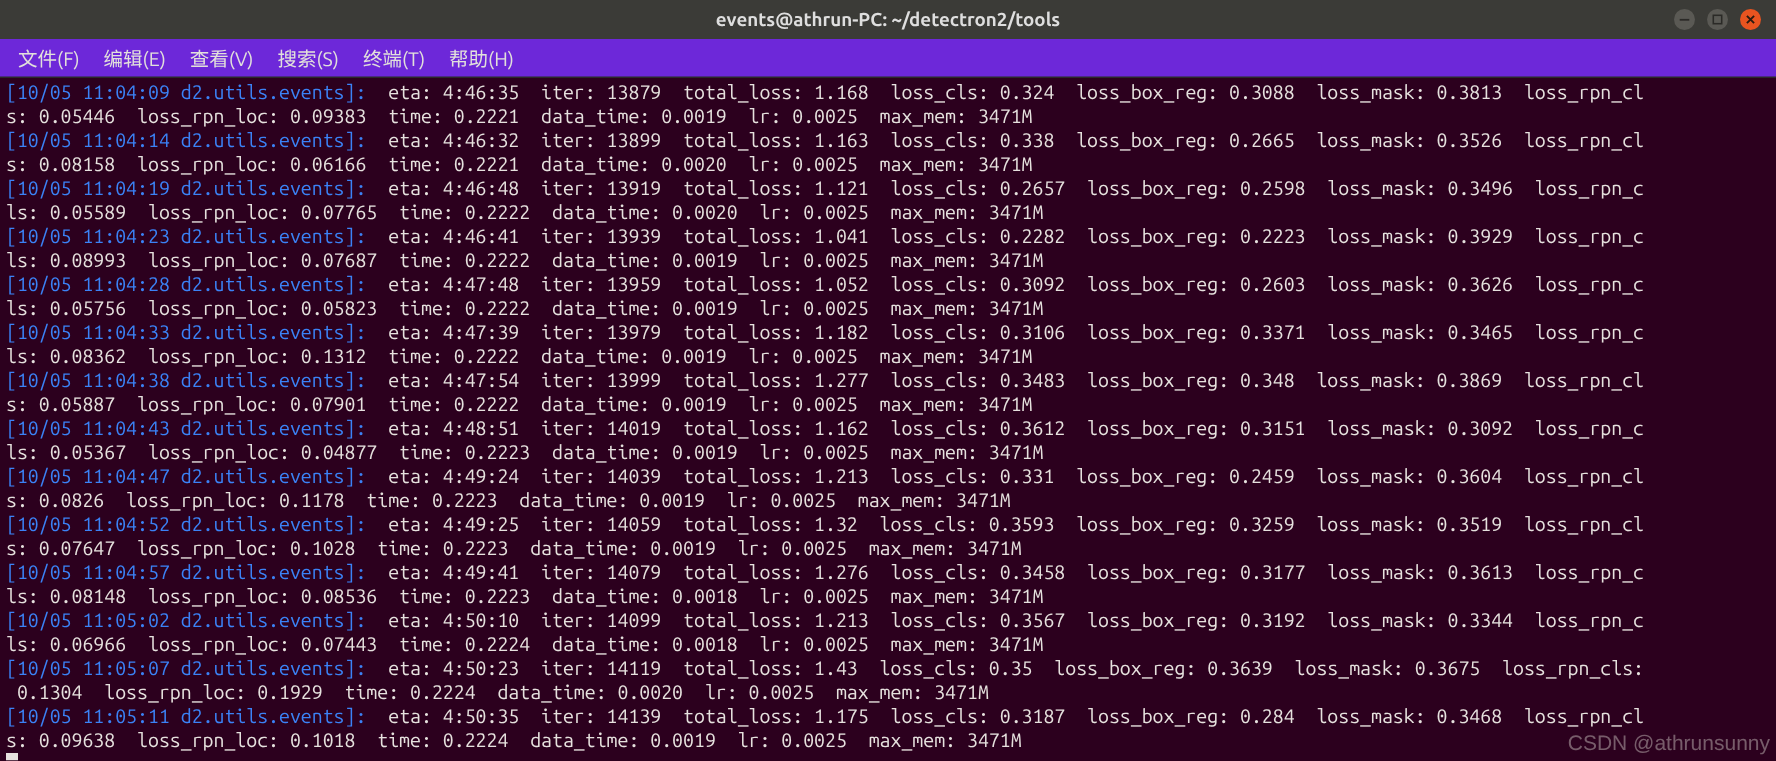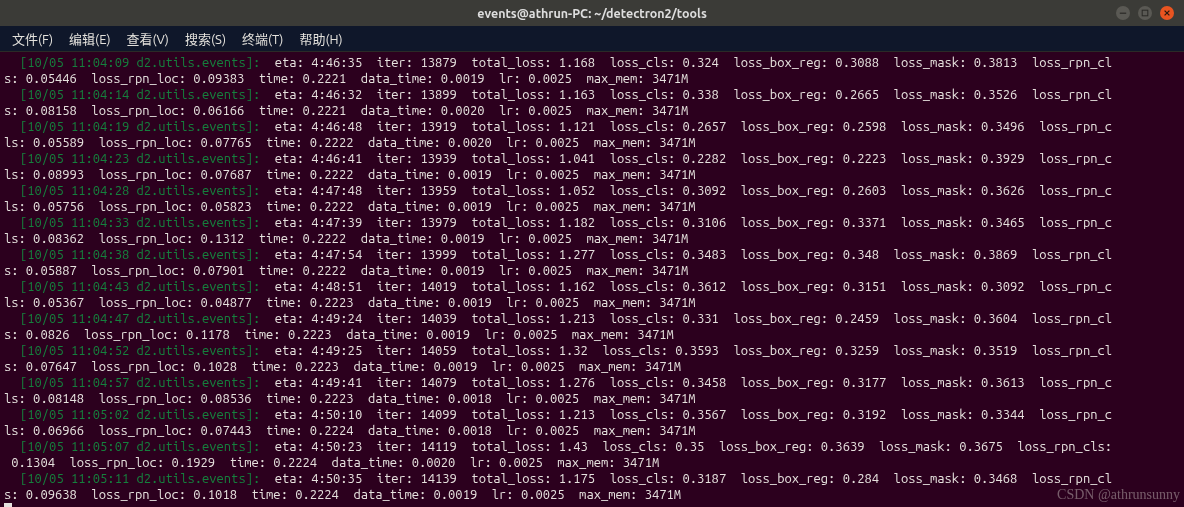--- a/index.html
+++ b/index.html
@@ -41,21 +41,21 @@
     border-radius: 50%;
     background: #5a5954;
     display: flex;
     align-items: center;
     justify-content: center;
   }
   .win-btn.close { background: #e95420; }
   .win-btn svg { fill: #2b2a27; width: 8px; height: 8px; }
   .menubar {
     height: 26px;
-    background: #0f172a;
+    background: #6d28d9;
     display: flex;
     align-items: center;
     padding: 0 6px;
     gap: 4px;
     color: #e2e0db;
     font-size: 13px;
     border-bottom: 1px solid #2b2a27;
   }
   .menubar span { padding: 2px 6px; cursor: pointer; }
   .terminal {
@@ -63,34 +63,34 @@
     padding: 2px 4px 4px 4px;
     font-family: "Ubuntu Mono", "DejaVu Sans Mono", monospace;
     font-size: 13px;
     line-height: 16px;
     color: #e6e1de;
     white-space: pre;
     letter-spacing: 0px;
     overflow: hidden;
     position: relative;
   }
-  .ts { color: #15803d; margin-left: 16px; }
+  .ts { color: #3b82f6; }
   .caret {
     display: inline-block;
     width: 8px;
     height: 14px;
     background: #e6e1de;
     vertical-align: -2px;
   }
   .watermark {
     position: absolute;
     right: 4px;
     bottom: 4px;
     color: rgba(210, 205, 200, 0.45);
-    font-family: Liberation Serif, serif;
+    font-family: Liberation Sans, sans-serif;
     font-size: 14px;
     pointer-events: none;
   }
 </style>
 </head>
 <body>
 
 <div class="titlebar">
   <span class="titlebar-title">events@athrun-PC: ~/detectron2/tools</span>
   <div class="win-controls">

